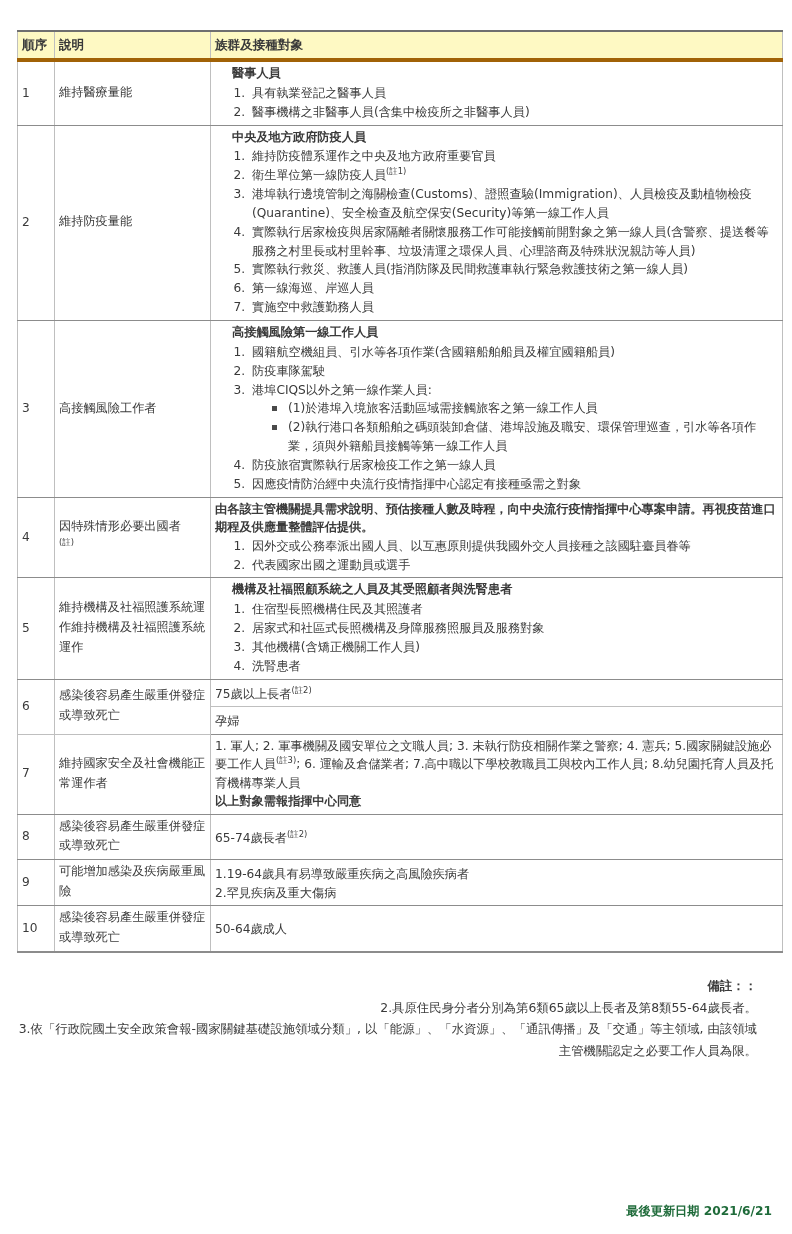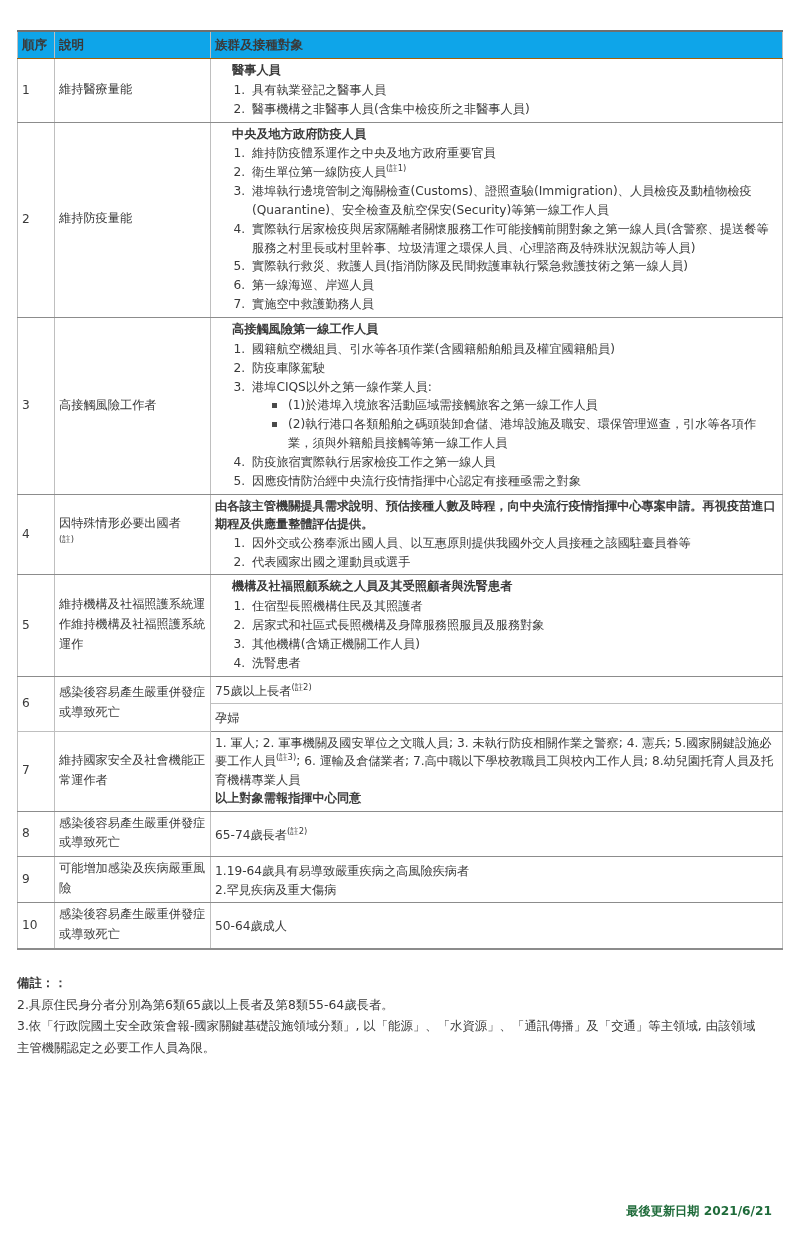--- a/index.html
+++ b/index.html
@@ -49,26 +49,26 @@
   table.main-table th,
   table.main-table td {
     border: 1px solid #bfbfbf;
     vertical-align: middle;
     padding: 2px 4px 3px 4px;
     color: #3a3a3a;
     word-break: break-word;
   }
   table.main-table thead th {
     border-top: 2px solid #6f6f6f;
-    border-bottom: 1px solid #a16207;
+    border-bottom: 4px solid #a16207;
     font-weight: bold;
     text-align: left;
     font-size: 12.6px;
     padding: 3px 4px 4px 4px;
-    background: #0ea5e9;
+    background: #fef9c3;
   }
   table.main-table tbody tr.group-end > td {
     border-bottom: 1.6px solid #8c8c8c;
   }
   table.main-table tbody tr:last-child > td {
     border-bottom: 2px solid #8c8c8c;
   }
   td.seq {
     text-align: left;
     vertical-align: bottom;
@@ -136,20 +136,21 @@
   }
   .inline-flow { display: block; }
 
   
   .remarks {
     margin: 22px 0 0 5px;
     font-size: 12.4px;
     line-height: 1.72;
     color: #3a3a3a;
     width: 740px;
+    text-align: right;
   }
   .remarks .remark-title {
     font-weight: bold;
     display: block;
     margin-bottom: 1px;
   }
   .remarks p {
     margin: 0;
     text-indent: 0;
   }

